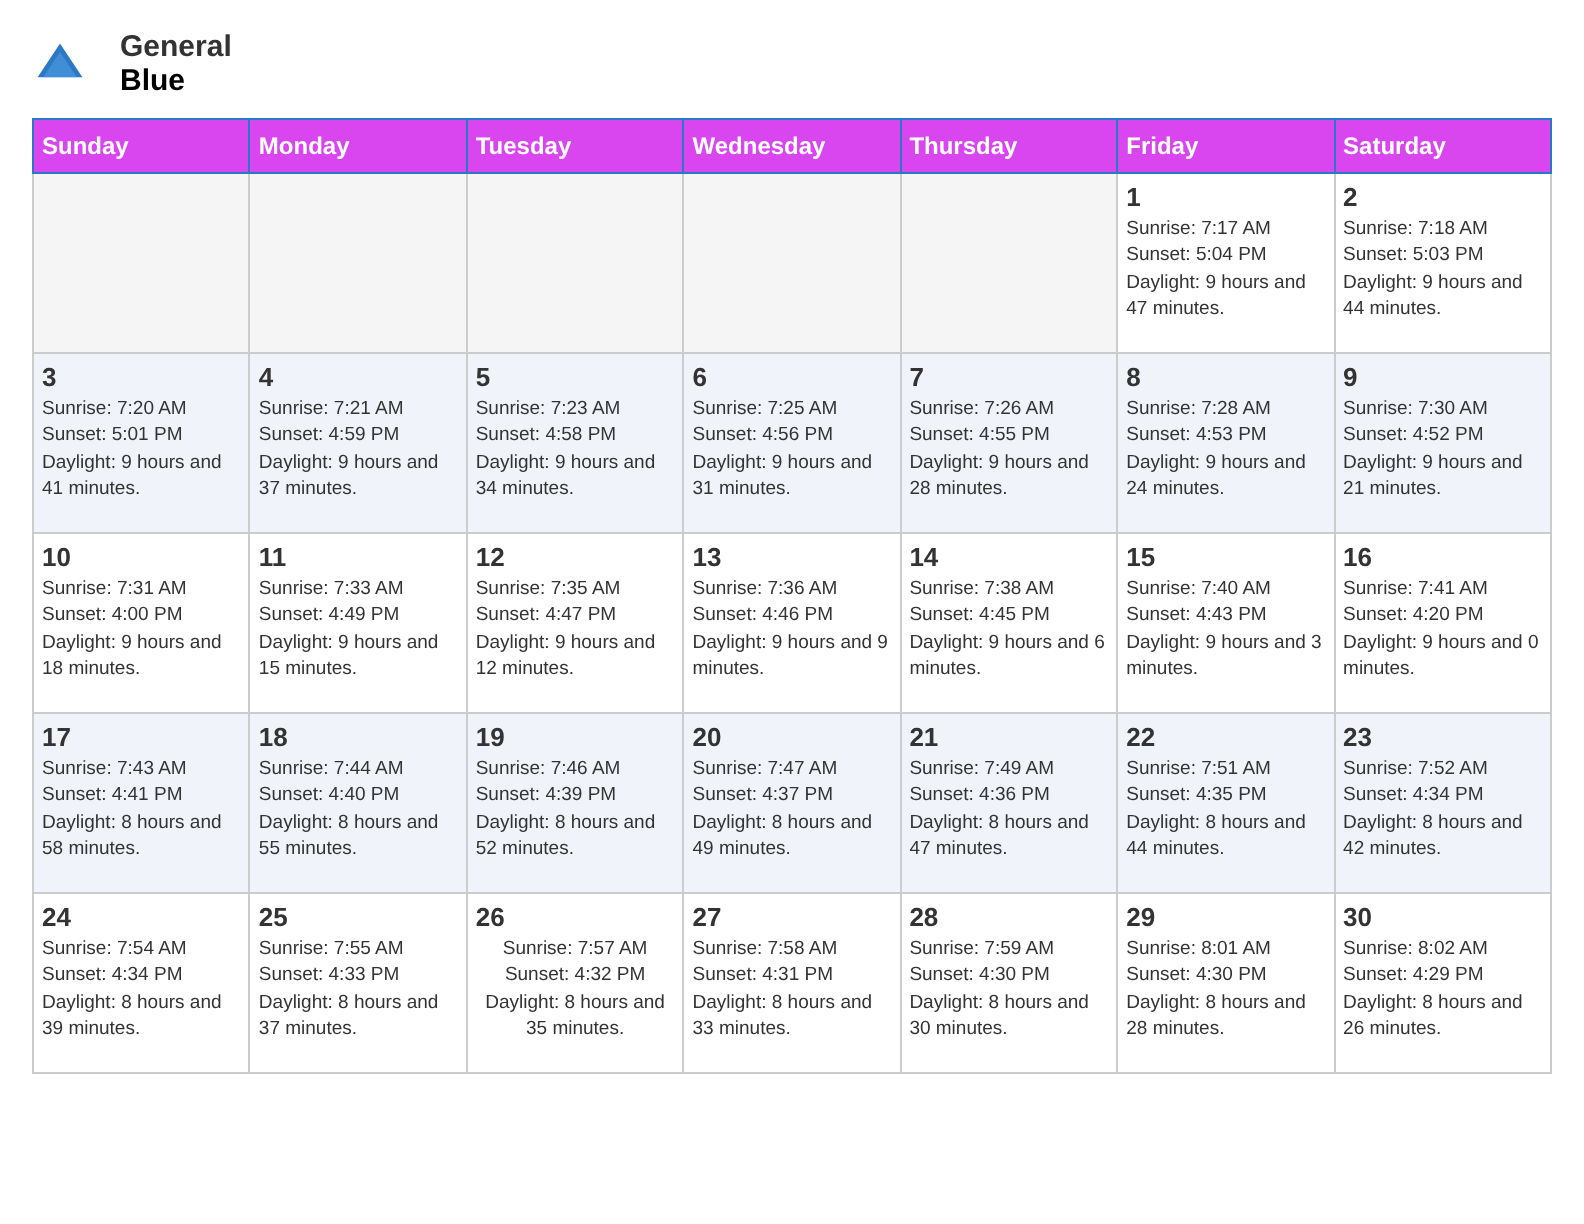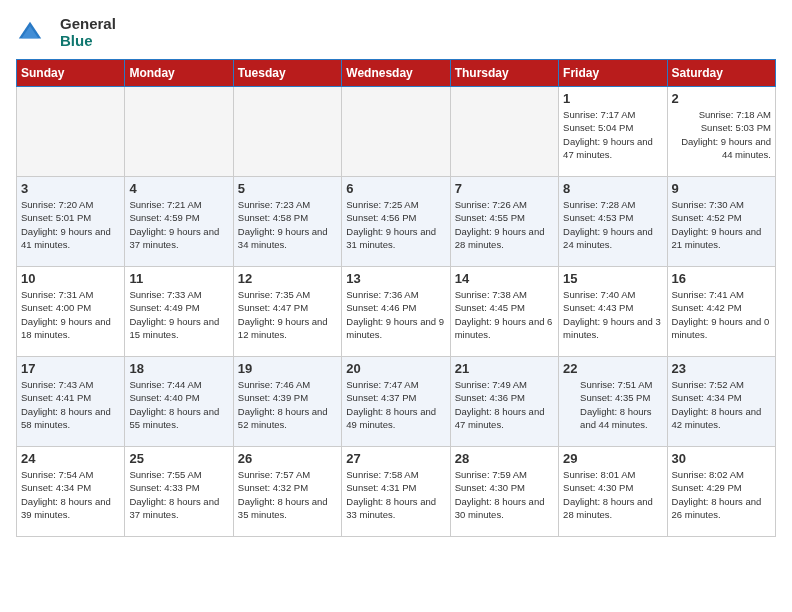--- a/index.html
+++ b/index.html
@@ -27,21 +27,21 @@
       line-height: 1.1;
     }
     .logo-general {
       font-size: 15px;
       font-weight: bold;
       color: #333;
     }
     .logo-blue {
       font-size: 15px;
       font-weight: bold;
-      color: #0f766e;
+      color: #000000;
     }
     .logo-icon {
       width: 28px;
       height: 28px;
     }
     .title-area {
       text-align: right;
     }
     .month-title {
       font-size: 32px;
@@ -51,21 +51,21 @@
     .location {
       font-size: 14px;
       color: #555;
     }
     table {
       width: 100%;
       border-collapse: collapse;
       table-layout: fixed;
     }
     th {
-      background-color: #b91c1c;
+      background-color: #d946ef;
       color: white;
       font-size: 12px;
       font-weight: bold;
       padding: 6px 4px;
       text-align: left;
       border: 1px solid #2979c5;
     }
     td {
       border: 1px solid #ccc;
       vertical-align: top;
@@ -131,21 +131,21 @@
         <td class="empty"></td>
         <td class="empty"></td>
         <td>
           <span class="day-num">1</span>
           <div class="day-info" style="white-space: pre-line;">Sunrise: 7:17 AM
 Sunset: 5:04 PM
 Daylight: 9 hours and 47 minutes.</div>
         </td>
         <td>
           <span class="day-num">2</span>
-          <div class="day-info" style="white-space: pre-line; text-align: right;">Sunrise: 7:18 AM
+          <div class="day-info" style="white-space: pre-line;">Sunrise: 7:18 AM
 Sunset: 5:03 PM
 Daylight: 9 hours and 44 minutes.</div>
         </td>
       </tr>
       <tr>
         <td class="alt-row">
           <span class="day-num">3</span>
           <div class="day-info" style="white-space: pre-line;">Sunrise: 7:20 AM
 Sunset: 5:01 PM
 Daylight: 9 hours and 41 minutes.</div>
@@ -220,21 +220,21 @@
         </td>
         <td>
           <span class="day-num">15</span>
           <div class="day-info" style="white-space: pre-line;">Sunrise: 7:40 AM
 Sunset: 4:43 PM
 Daylight: 9 hours and 3 minutes.</div>
         </td>
         <td>
           <span class="day-num">16</span>
           <div class="day-info" style="white-space: pre-line;">Sunrise: 7:41 AM
-Sunset: 4:42 PM
+Sunset: 4:20 PM
 Daylight: 9 hours and 0 minutes.</div>
         </td>
       </tr>
       <tr>
         <td class="alt-row">
           <span class="day-num">17</span>
           <div class="day-info" style="white-space: pre-line;">Sunrise: 7:43 AM
 Sunset: 4:41 PM
 Daylight: 8 hours and 58 minutes.</div>
         </td>
@@ -257,21 +257,21 @@
 Daylight: 8 hours and 49 minutes.</div>
         </td>
         <td class="alt-row">
           <span class="day-num">21</span>
           <div class="day-info" style="white-space: pre-line;">Sunrise: 7:49 AM
 Sunset: 4:36 PM
 Daylight: 8 hours and 47 minutes.</div>
         </td>
         <td class="alt-row">
           <span class="day-num">22</span>
-          <div class="day-info" style="white-space: pre-line; margin-left: 17px;">Sunrise: 7:51 AM
+          <div class="day-info" style="white-space: pre-line;">Sunrise: 7:51 AM
 Sunset: 4:35 PM
 Daylight: 8 hours and 44 minutes.</div>
         </td>
         <td class="alt-row">
           <span class="day-num">23</span>
           <div class="day-info" style="white-space: pre-line;">Sunrise: 7:52 AM
 Sunset: 4:34 PM
 Daylight: 8 hours and 42 minutes.</div>
         </td>
       </tr>
@@ -283,21 +283,21 @@
 Daylight: 8 hours and 39 minutes.</div>
         </td>
         <td>
           <span class="day-num">25</span>
           <div class="day-info" style="white-space: pre-line;">Sunrise: 7:55 AM
 Sunset: 4:33 PM
 Daylight: 8 hours and 37 minutes.</div>
         </td>
         <td>
           <span class="day-num">26</span>
-          <div class="day-info" style="white-space: pre-line;">Sunrise: 7:57 AM
+          <div class="day-info" style="white-space: pre-line; text-align: center;">Sunrise: 7:57 AM
 Sunset: 4:32 PM
 Daylight: 8 hours and 35 minutes.</div>
         </td>
         <td>
           <span class="day-num">27</span>
           <div class="day-info" style="white-space: pre-line;">Sunrise: 7:58 AM
 Sunset: 4:31 PM
 Daylight: 8 hours and 33 minutes.</div>
         </td>
         <td>

